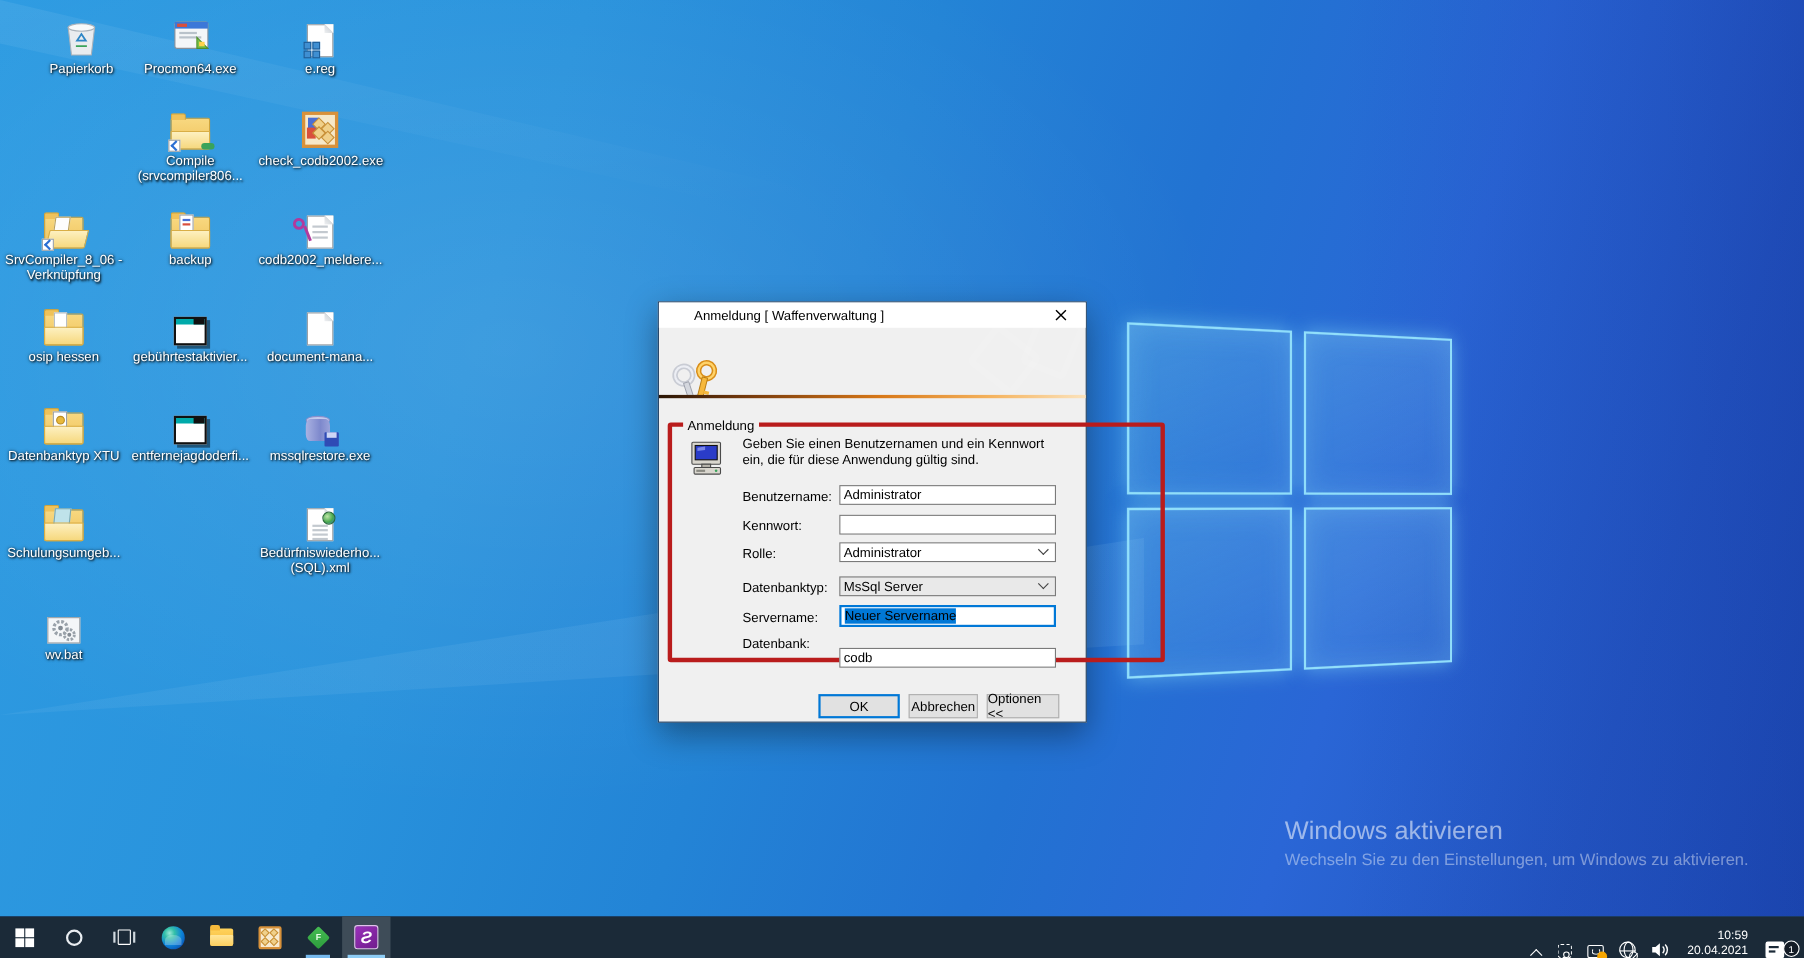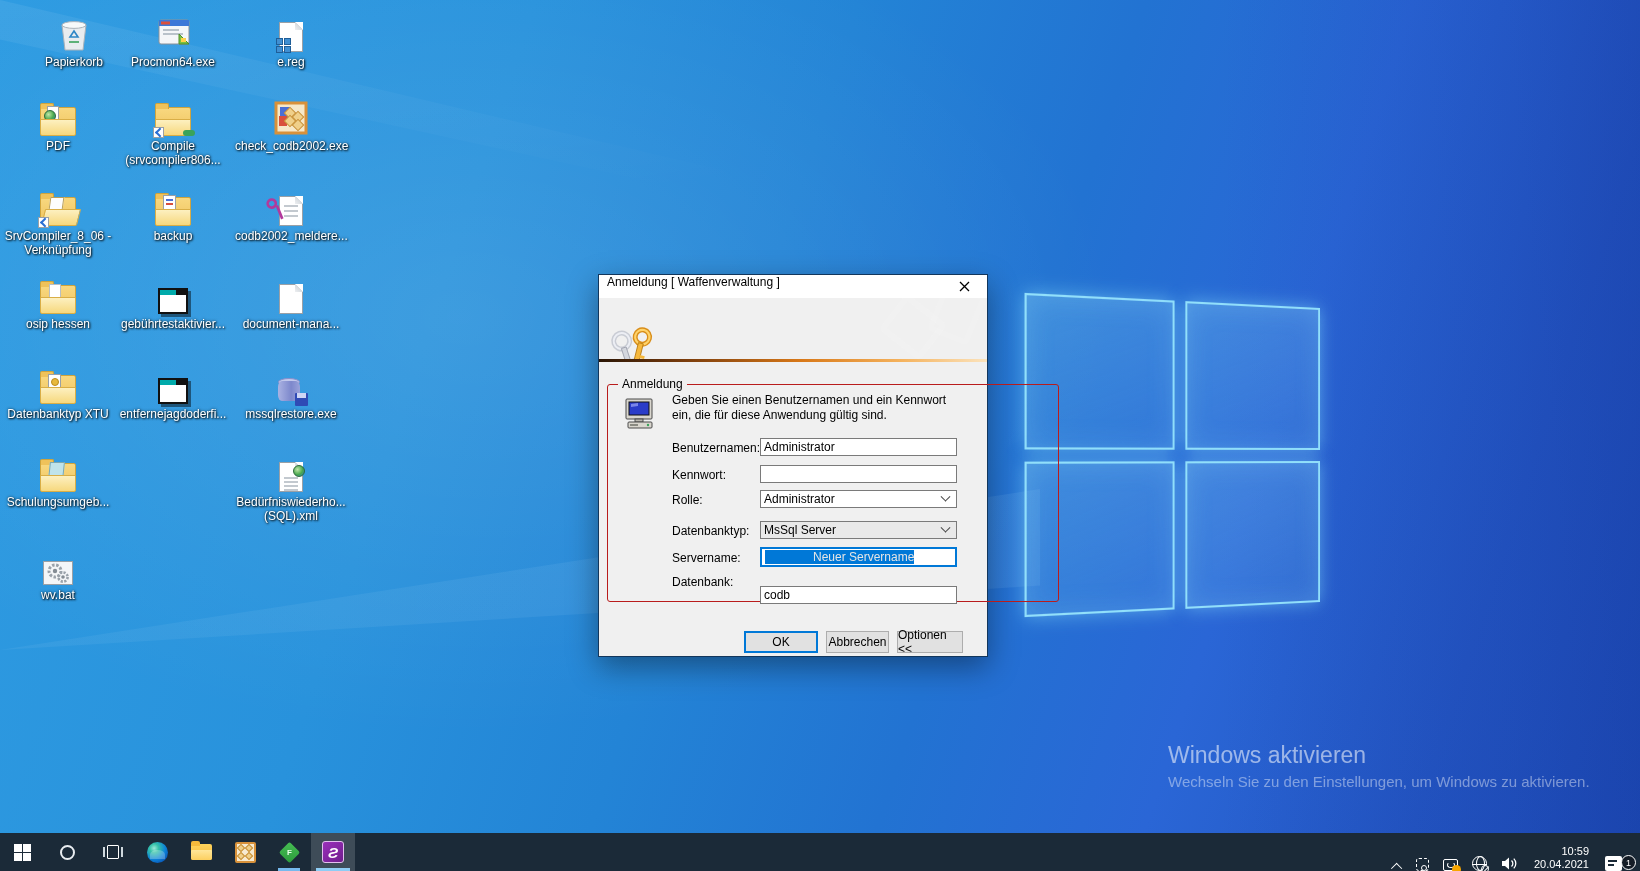--- a/index.html
+++ b/index.html
@@ -38,49 +38,49 @@
 
   
   .activation { position:absolute; left:1168px; top:742px; }
   .activation .t1 { font-size:23px; color:rgba(255,255,255,0.55); font-weight:300; }
   .activation .t2 { margin-top:4px; font-size:15px; color:rgba(255,255,255,0.42); }
 
   
   .dialog { position:absolute; left:598px; top:274px; width:390px; height:383px;
     background:#f0f0f0; border:1px solid #12365c; box-shadow:0 10px 28px rgba(0,0,0,0.38); }
   .titlebar { position:absolute; left:0; top:0; right:0; height:23px; background:#fff;
-    display:flex; align-items:flex-start; }
+    display:flex; align-items:center;padding-left:24px; }
   .titlebar .ttl { padding-left:8px; font-size:12px; color:#000; }
   .close-btn { position:absolute; right:0; top:0; width:45px; height:23px;
     display:flex; align-items:center; justify-content:center; }
   .banner { position:absolute; left:0; top:23px; right:0; height:61px; overflow:hidden;
     background:linear-gradient(to right, #c6cef5 0%, #97a4ee 16%, #6o78e4 38%, #6678e4 38%, #5063dc 58%, #4557d4 78%, #3f51cd 100%); }
   .wm-key { position:absolute; border:6px solid rgba(255,255,255,0.10); border-radius:6px; }
   .wm1 { right:48px; top:6px; width:52px; height:46px; transform:rotate(38deg); }
   .wm2 { right:8px; top:-12px; width:44px; height:54px; transform:rotate(22deg); border-color:rgba(255,255,255,0.08); }
   .orange-line { position:absolute; left:0; top:84px; right:0; height:3px;
     background:linear-gradient(to right, #2a1505, #7a3c0c 22%, #d87818 52%, #f5b35e 78%, #fbe3bd 100%); }
   .banner-keys { position:absolute; left:8px; top:26px; }
 
   .groupbox { position:absolute; left:8px; top:109px; width:452px; height:218px;
-    border:1px solid #b91c1c; border-radius:3px; }
+    border:4px solid #b91c1c; border-radius:3px; }
   .groupbox .legend { position:absolute; left:10px; top:-8px; padding:0 4px; background:#f0f0f0;
     font-size:12px; color:#000; }
   .pc-art { position:absolute; left:14px; top:12px; }
   .desc { position:absolute; left:64px; top:8px; width:296px; font-size:12px; line-height:15px; color:#000; }
 
   .f-label { position:absolute; left:64px; font-size:12px; color:#000; }
   .f-ctl { position:absolute; left:152px; width:197px; height:18px; background:#fff;
     border:1px solid #7a7a7a; font-size:12px; line-height:16px; padding:0 3px; color:#000; }
   .f-sel { display:flex; align-items:center; justify-content:space-between; }
   .f-sel .chev { width:7px; height:7px; border-right:1px solid #444; border-bottom:1px solid #444;
     transform:rotate(45deg) translate(-2px,-2px); margin-right:4px; }
   .gray { background:#e9e9e9; }
   .focused { border:2px solid #0078d7; height:20px; line-height:16px; }
-  .seltext { background:#0078d7; color:#e5e5e5;padding-left:48px; }
+  .seltext { background:#0078d7; color:#000000; }
 
   .dlg-btn { position:absolute; top:356px; height:22px; background:#e1e1e1; border:1px solid #adadad;
     font-size:12px; display:flex; align-items:center; justify-content:center; color:#000; }
   .btn-ok { left:145px; width:74px; border:2px solid #0078d7; }
   .btn-cancel { left:227px; width:63px; }
   .btn-opt { left:298px; width:66px; }
 
   
   .taskbar { position:absolute; left:0; top:833px; width:1640px; height:38px; background:#1b2a38;
     display:flex; align-items:stretch; }
@@ -222,32 +222,20 @@
               <i></i>
               <i></i>
               <i></i>
               <i></i>
             </div>
         </div>
       </div>
       <span class="lbl">e.reg</span>
     </div>
 
-    <div class="desk-icon" style="left:2px;top:94px">
-      <div class="art">
-        <div class="fold">
-            <div class="bk"></div>
-            <div class="tb2"></div>
-          <div style="position:absolute;left:7px;top:-1px;width:12px;height:16px;background:#fff;border:1px solid #9aa0a6"></div>
-          <div class="globe-s" style="left:4px;top:3px"></div>
-          <div class="fr"></div>
-        </div>
-      </div>
-      <span class="lbl">PDF</span>
-    </div>
 
     <div class="desk-icon" style="left:117px;top:94px">
       <div class="art">
         <div class="fold">
             <div class="bk"></div>
             <div class="tb2"></div>
             <div class="fr"></div>
           <div class="shortcut"></div>
           <div style="position:absolute;right:-4px;bottom:0;width:12px;height:6px;background:#3aa35a;border-radius:3px"></div>
         </div>
@@ -463,21 +451,21 @@
         <rect x="7" y="5" width="20" height="13" fill="#2a3cc8" stroke="#111"></rect>
         <path d="M9 7 l7 -1 v3 l-7 1 z" fill="#7a86e8"></path>
         <rect x="13" y="22" width="8" height="3" fill="#b9b6ae" stroke="#4a4a4a"></rect>
         <rect x="6" y="25" width="24" height="6" rx="1" fill="#d9d6ce" stroke="#4a4a4a"></rect>
         <rect x="8" y="27" width="8" height="2" fill="#8a8a82"></rect>
         <circle cx="26" cy="28" r="1.2" fill="#3aa35a"></circle>
       </svg>
 
       <div class="desc">Geben Sie einen Benutzernamen und ein Kennwort ein, die für diese Anwendung gültig sind.</div>
 
-      <span class="f-label" style="top:56px">Benutzernamen:</span>
+      <span class="f-label" style="top:56px">Benutzername:</span>
       <div class="f-ctl" style="top:53px">
         <span>Administrator</span>
       </div>
 
       <span class="f-label" style="top:83px">Kennwort:</span>
       <div class="f-ctl" style="top:80px">
         <span></span>
       </div>
 
       <span class="f-label" style="top:108px">Rolle:</span>

